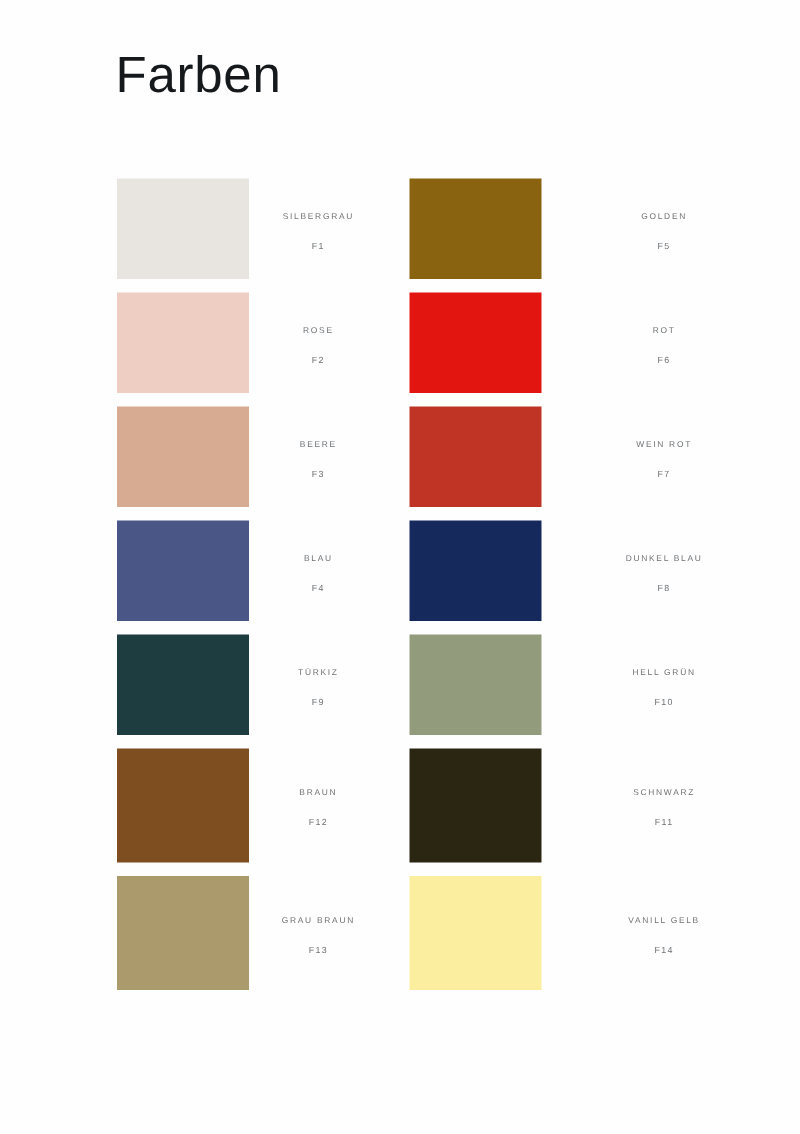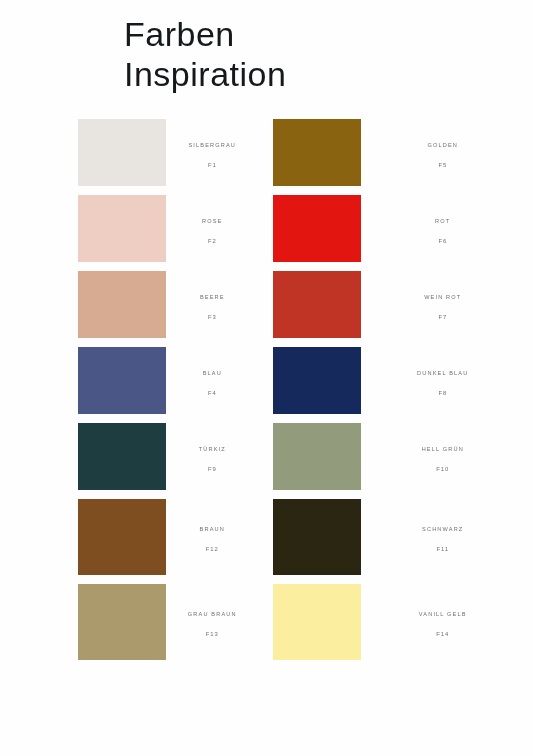--- a/index.html
+++ b/index.html
@@ -19,23 +19,22 @@
     height: 756px;
     background: #fefefe;
     position: relative;
     box-sizing: border-box;
   }
 
   
   .title-block {
     position: absolute;
     left: 77px;
-    top: 14px;
+    top: 30px;
     width: 380px;
-    margin-left: 47px;
   }
   .title-line {
     font-family: "Liberation Sans", sans-serif;
     font-weight: 300;
     font-size: 34px;
     line-height: 40px;
     letter-spacing: 0.5px;
     color: #16191c;
     white-space: nowrap;
   }
@@ -96,21 +95,20 @@
     white-space: nowrap;
   }
 </style>
 </head>
 <body>
 
 <div class="poster" style="background: rgb(254, 254, 254);">
 
   <div class="title-block">
     <div class="title-line" style="color: rgb(22, 25, 28);">Farben</div>
-    <div class="title-line" style="color: rgb(22, 25, 28);">Inspiration</div>
   </div>
 
   <div class="grid">
 
     <div class="row">
       <div class="cell left">
         <span class="swatch" style="background-color: rgb(232, 229, 225);"></span>
         <span class="meta">
           <span class="name" style="color: rgb(110, 113, 116);">SILBERGRAU</span><br>
           <span class="code" style="color: rgb(110, 113, 116);">F1</span>

